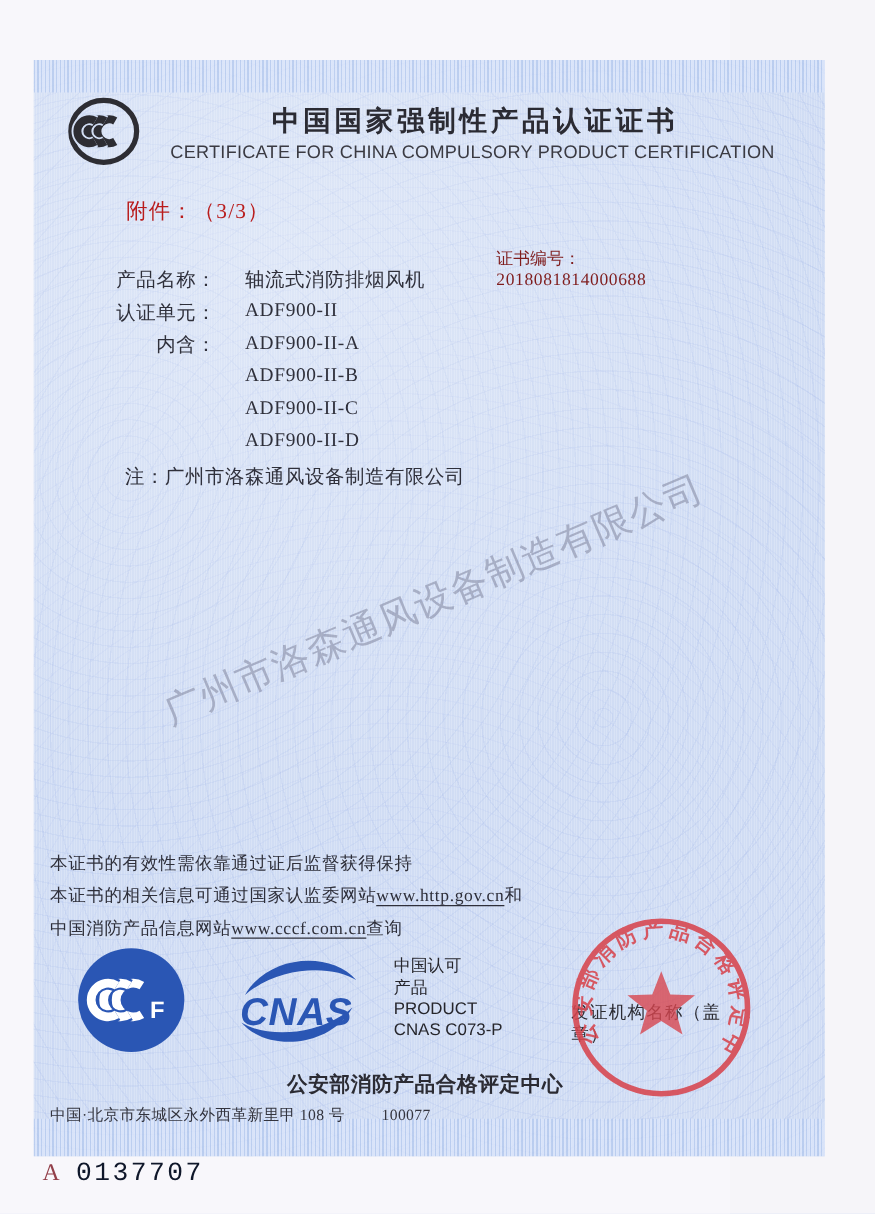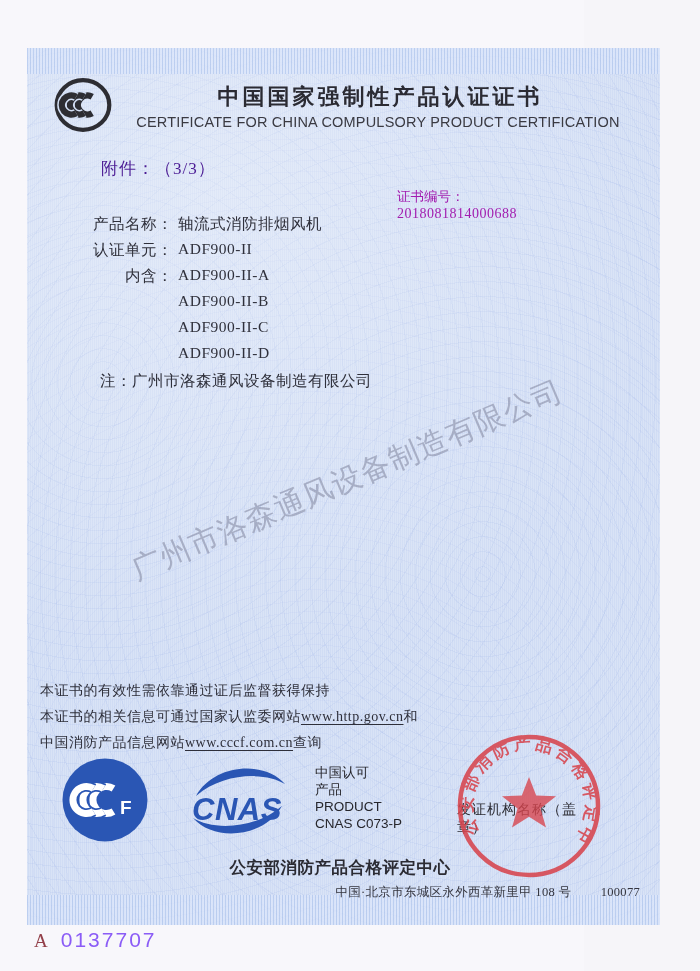--- a/index.html
+++ b/index.html
@@ -29,27 +29,27 @@
   .title-cn{
     position:absolute;left:150px;top:82px;width:460px;text-align:center;
     font-size:22px;font-weight:bold;letter-spacing:3px;color:#2b2b33;
     font-family:"Liberation Serif",serif;
   }
   .title-en{
     position:absolute;left:98px;top:114px;width:560px;text-align:center;
     font-size:14.5px;letter-spacing:.2px;color:#3a3a42;
     font-family:"Liberation Sans","DejaVu Sans",sans-serif;
   }
-  .attach{position:absolute;left:101px;top:157px;font-size:17px;color:#4c1d95;letter-spacing:1px;}
-  .certno{position:absolute;left:397px;top:188px;font-size:13.5px;color:#a21caf;}
+  .attach{position:absolute;left:101px;top:157px;font-size:17px;color:#b91c1c;letter-spacing:1px;}
+  .certno{position:absolute;left:397px;top:198px;font-size:13.5px;color:#7f1d1d;}
   .certno .num{font-size:14px;letter-spacing:.5px;}
   
   .frow{position:absolute;font-size:15.5px;color:#2f303b;letter-spacing:.5px;}
   .frow .lab{position:absolute;left:60px;width:113px;text-align:right;display:block;}
-  .frow .val{position:absolute;left:178px;white-space:nowrap;display:block;text-align:center;}
+  .frow .val{position:absolute;left:196px;white-space:nowrap;display:block;text-align:center;}
   .note-line{position:absolute;left:100px;top:371px;font-size:15.5px;color:#2f303b;letter-spacing:.5px;}
   
   .watermark{
     position:absolute;left:97px;top:452px;width:500px;height:56px;
     display:flex;align-items:center;justify-content:center;
     transform:rotate(-23deg);
     font-size:30px;letter-spacing:1px;color:rgba(120,124,150,.5);
     white-space:nowrap;pointer-events:none;
   }
   
@@ -61,29 +61,29 @@
   .cnas-logo{position:absolute;left:186px;top:760px;width:106px;height:82px;}
   .accred{position:absolute;left:315px;top:764px;font-size:13.5px;line-height:17px;color:#26262c;
     font-family:"Liberation Sans","DejaVu Sans",sans-serif;}
   .accred .cjk{font-family:"Liberation Serif",serif;}
   
   .stamp{position:absolute;left:455px;top:732px;width:148px;height:148px;opacity:.88;}
   .stamp-caption{position:absolute;left:457px;top:801px;font-size:14px;letter-spacing:1px;color:#2b2b32;}
   
   .org-name{position:absolute;left:40px;top:857px;width:600px;text-align:center;
     font-size:16.5px;font-weight:600;letter-spacing:.5px;color:#2b2b33;}
-  .org-addr{position:absolute;left:40px;top:884px;width:600px;text-align:right;
+  .org-addr{position:absolute;left:40px;top:884px;width:600px;text-align:left;
     font-size:12.5px;color:#33343e;letter-spacing:.3px;}
   .org-addr .post{margin-left:26px;}
   .org-url{position:absolute;left:40px;top:904px;width:600px;text-align:center;
     font-size:13px;font-weight:600;color:#2e2f3a;}
   
   .serial{position:absolute;left:34px;top:928px;}
   .serial .pfx{font-size:19px;color:#93404a;font-family:"Liberation Serif",serif;}
-  .serial .num{font-size:21px;color:#8b5cf6;font-family:Liberation Sans, sans-serif;
+  .serial .num{font-size:21px;color:#0f172a;font-family:Liberation Mono, monospace;
     letter-spacing:2px;margin-left:9px;}
 </style>
 </head>
 <body>
 
 <div class="page">
   <div class="cert">
     <div class="band top"></div>
     <div class="band bottom"></div>
   </div>

